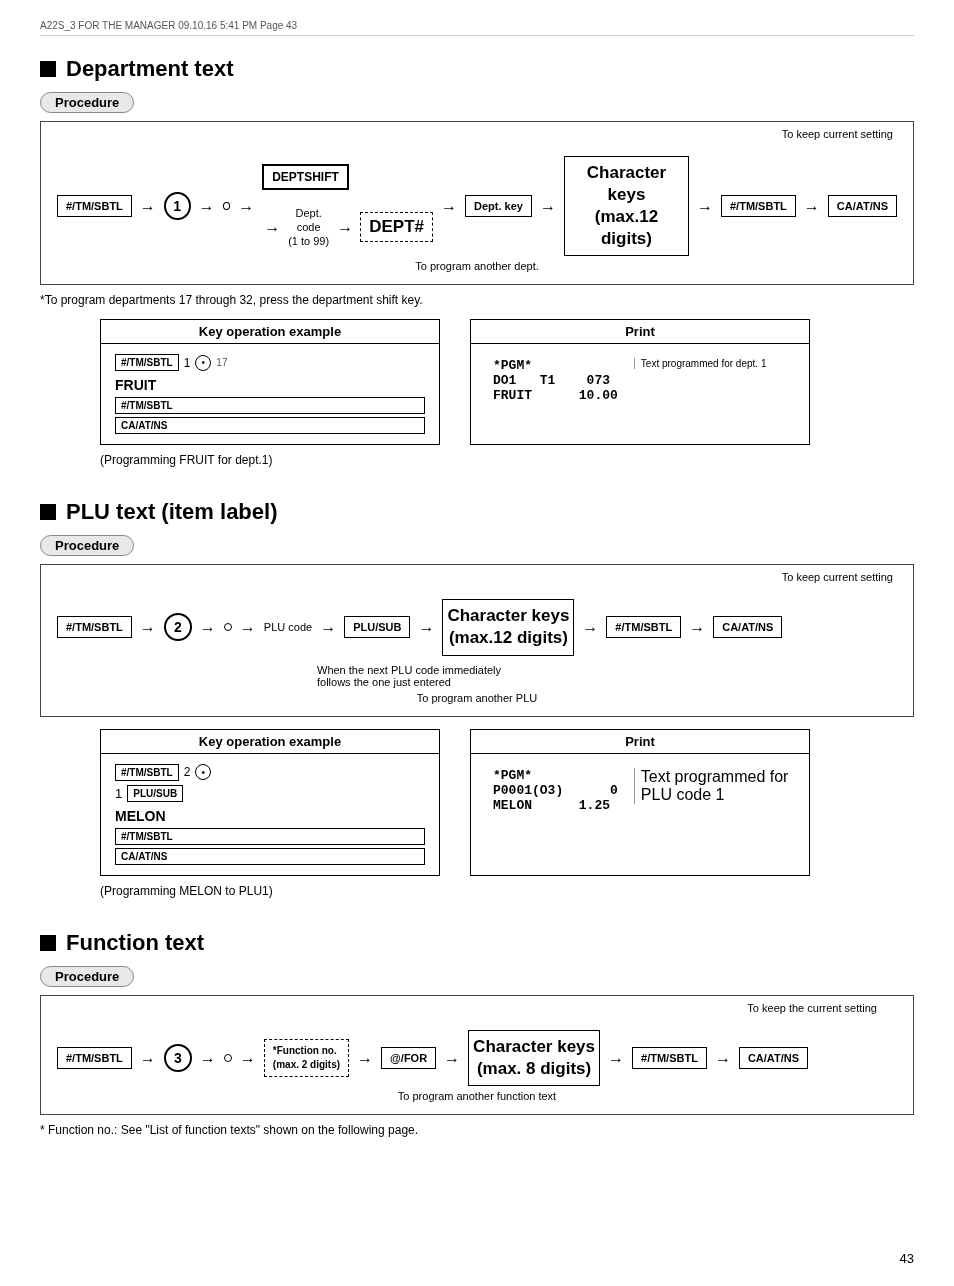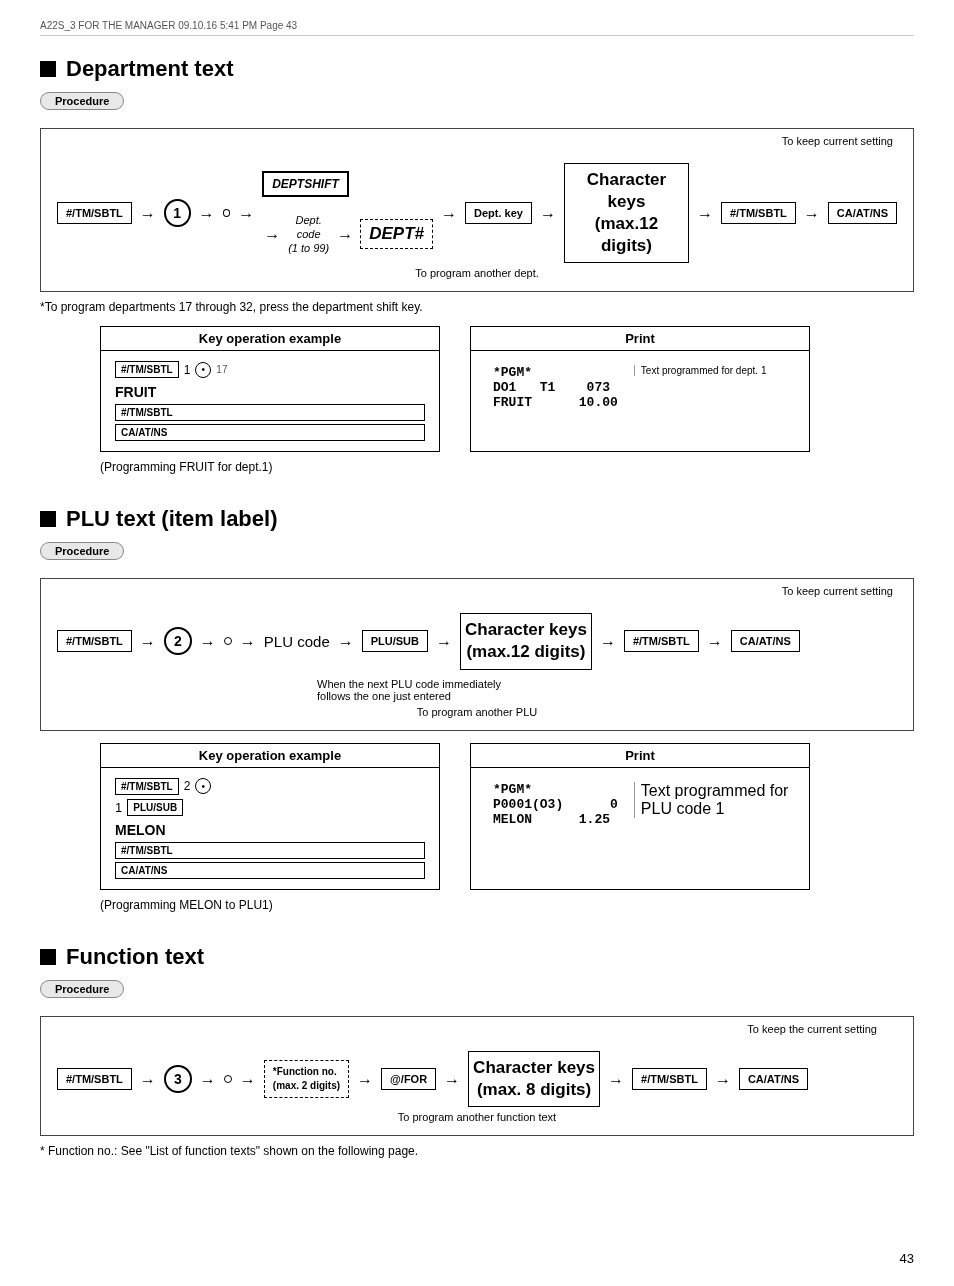--- a/index.html
+++ b/index.html
@@ -35,25 +35,24 @@
       display: inline-block;
       width: 16px;
       height: 16px;
       background: #000;
     }
     .procedure-badge {
       display: inline-block;
       border: 1.5px solid #888;
       border-radius: 12px;
       padding: 2px 14px;
-      font-size: 11px;
+      font-size: 13px;
       font-weight: bold;
       background: #e8e8e8;
       color: #000;
-      margin-bottom: 10px;
     }
     .flow-row {
       display: flex;
       align-items: center;
       gap: 6px;
       flex-wrap: nowrap;
     }
     .flow-box {
       border: 1.5px solid #000;
       padding: 4px 8px;
@@ -199,21 +198,21 @@
     <div style="display:flex; flex-direction:column; gap:10px;">
 
       <div class="flow-row" style="margin-top:22px;">
         <div class="flow-box">#/TM/SBTL</div>
         <span class="flow-arrow">→</span>
         <div class="flow-circle">1</div>
         <span class="flow-arrow">→</span>
         <div class="flow-dot"></div>
         <span class="flow-arrow">→</span>
 
-        <div style="display:flex; flex-direction:column; align-items:flex-start; gap:14px;font-style:italic;">
+        <div style="display:flex; flex-direction:column; align-items:flex-start; gap:14px;">
 
           <div style="display:flex; align-items:center; gap:5px;">
             <div class="dept-shift-box">DEPTSHIFT</div>
           </div>
 
           <div style="display:flex; align-items:center; gap:5px; margin-top:2px;">
             <span class="flow-arrow">→</span>
             <div style="font-size:11px; text-align:center; line-height:1.3;">Dept. code<br>(1 to 99)</div>
             <span class="flow-arrow">→</span>
             <div class="flow-box-dashed">DEPT#</div>
@@ -281,21 +280,21 @@
     <div style="position:absolute; top:6px; right:20px; font-size:11px;">To keep current setting</div>
 
     <div style="display:flex; flex-direction:column; gap:8px;">
       <div class="flow-row" style="margin-top:22px;">
         <div class="flow-box">#/TM/SBTL</div>
         <span class="flow-arrow">→</span>
         <div class="flow-circle">2</div>
         <span class="flow-arrow">→</span>
         <div class="flow-dot"></div>
         <span class="flow-arrow">→</span>
-        <div style="font-size:15px;">PLU code</div>
+        <div style="font-size:11px;">PLU code</div>
         <span class="flow-arrow">→</span>
         <div class="flow-box">PLU/SUB</div>
         <span class="flow-arrow">→</span>
         <div class="char-keys-box">Character keys<br>(max.12 digits)</div>
         <span class="flow-arrow">→</span>
         <div class="flow-box">#/TM/SBTL</div>
         <span class="flow-arrow">→</span>
         <div class="flow-box">CA/AT/NS</div>
       </div>
       <div style="font-size:11px; margin-left:260px;">When the next PLU code immediately<br>follows the one just entered</div>

